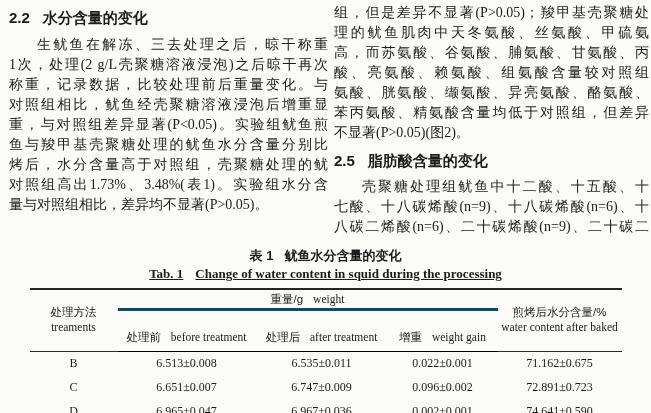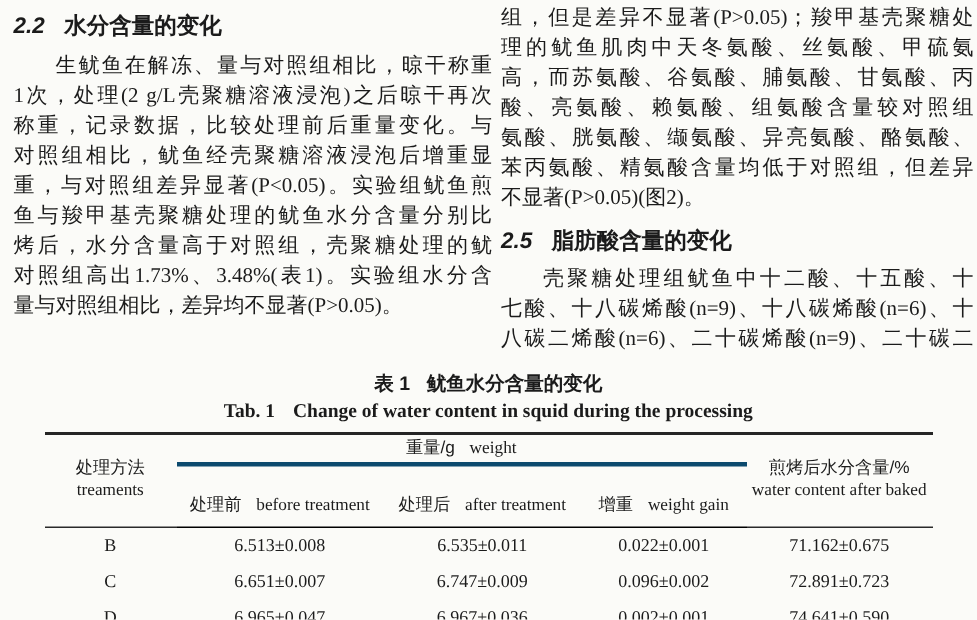--- a/index.html
+++ b/index.html
@@ -15,34 +15,34 @@
   .col { position: absolute; font-size: 14px; line-height: 20px; }
   .col-left  { left: 9px;   top: 8px; width: 319px; }
   .col-right { left: 334px; top: 3px; width: 315px; }
   .sec-heading {
     margin: 0 0 7px 0;
     font-family: "Liberation Sans", sans-serif;
     font-weight: bold; font-size: 15px; line-height: 20px;
     text-align: left;
   }
   .col-right .sec-heading { margin: 8px 0 6px 0; }
-  .sec-num { margin-right: 13px; font-style: italic; }
+  .sec-num { margin-right: 13px; }
   .line { text-align: justify; text-align-last: justify; }
   .line.end { text-align-last: left; }
   .line.indent { text-indent: 2em; }
 
   .table-block { position: absolute; left: 0; top: 249px; width: 651px; }
   .caption-cn {
     text-align: center; font-weight: bold; font-size: 13px; line-height: 14px;
     font-family: "Liberation Sans", sans-serif;
   }
   .caption-cn .cap-label { margin-right: 11px; }
   .caption-en {
     text-align: center; font-weight: bold; font-size: 13px; line-height: 14px;
-    margin-top: 4px; font-family: "Liberation Serif", serif;
+    margin-top: 4px; font-family: "Liberation Serif", serif; text-decoration: underline;
   }
   .caption-en .cap-label { margin-right: 12px; }
   table {
     border-collapse: collapse;
     width: 592px; margin: 7px auto 0 auto;
     border-top: 2px solid #252525;
     border-bottom: 2px solid #252525;
     table-layout: fixed;
   }
   th, td { font-weight: normal; text-align: center; padding: 0; white-space: nowrap; }
@@ -58,21 +58,21 @@
 </style>
 </head>
 <body>
 
 <div class="page">
 
   <div class="col col-left">
     <h2 class="sec-heading">
       <span class="sec-num">2.2</span><span>水分含量的变化</span>
     </h2>
-    <div class="line indent">生鱿鱼在解冻、量与对照组相比，晾干称重</div>
+    <div class="line indent">生鱿鱼在解冻、三去处理之后，晾干称重</div>
     <div class="line">1次，处理(2 g/L壳聚糖溶液浸泡)之后晾干再次</div>
     <div class="line">称重，记录数据，比较处理前后重量变化。与</div>
     <div class="line">对照组相比，鱿鱼经壳聚糖溶液浸泡后增重显</div>
     <div class="line">重，与对照组差异显著(P&lt;0.05)。实验组鱿鱼煎</div>
     <div class="line">鱼与羧甲基壳聚糖处理的鱿鱼水分含量分别比</div>
     <div class="line">烤后，水分含量高于对照组，壳聚糖处理的鱿</div>
     <div class="line">对照组高出1.73%、3.48%(表1)。实验组水分含</div>
     <div class="line end">量与对照组相比，差异均不显著(P&gt;0.05)。</div>
   </div>
 

